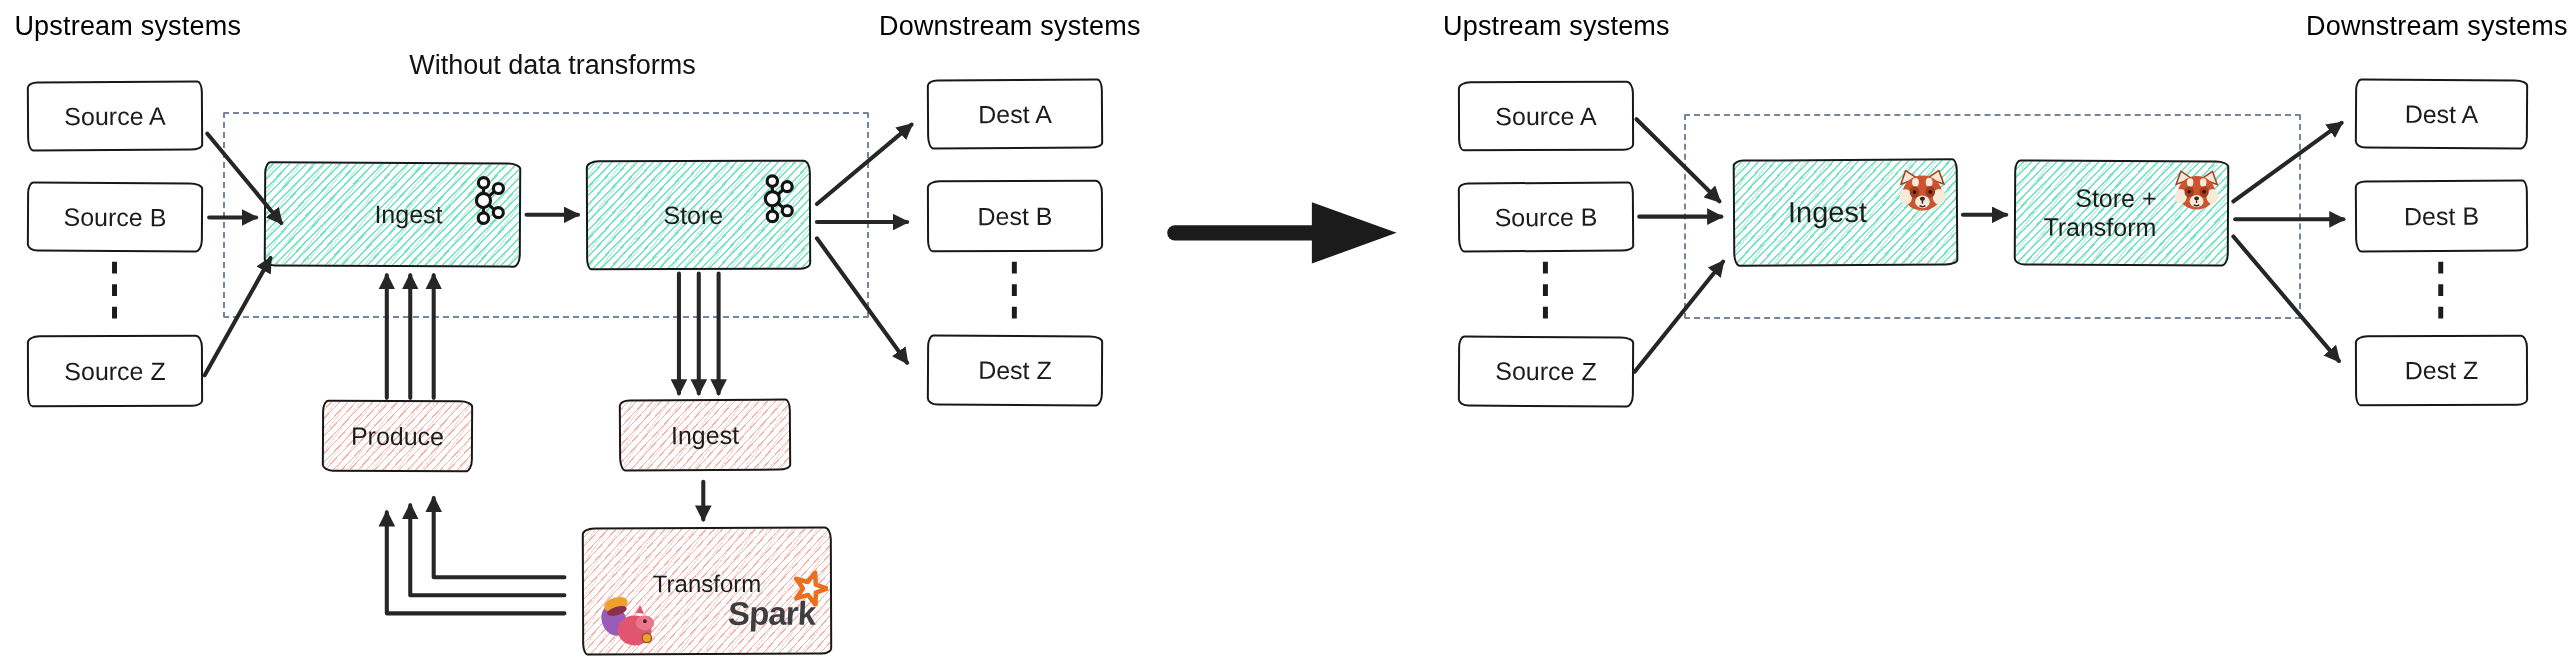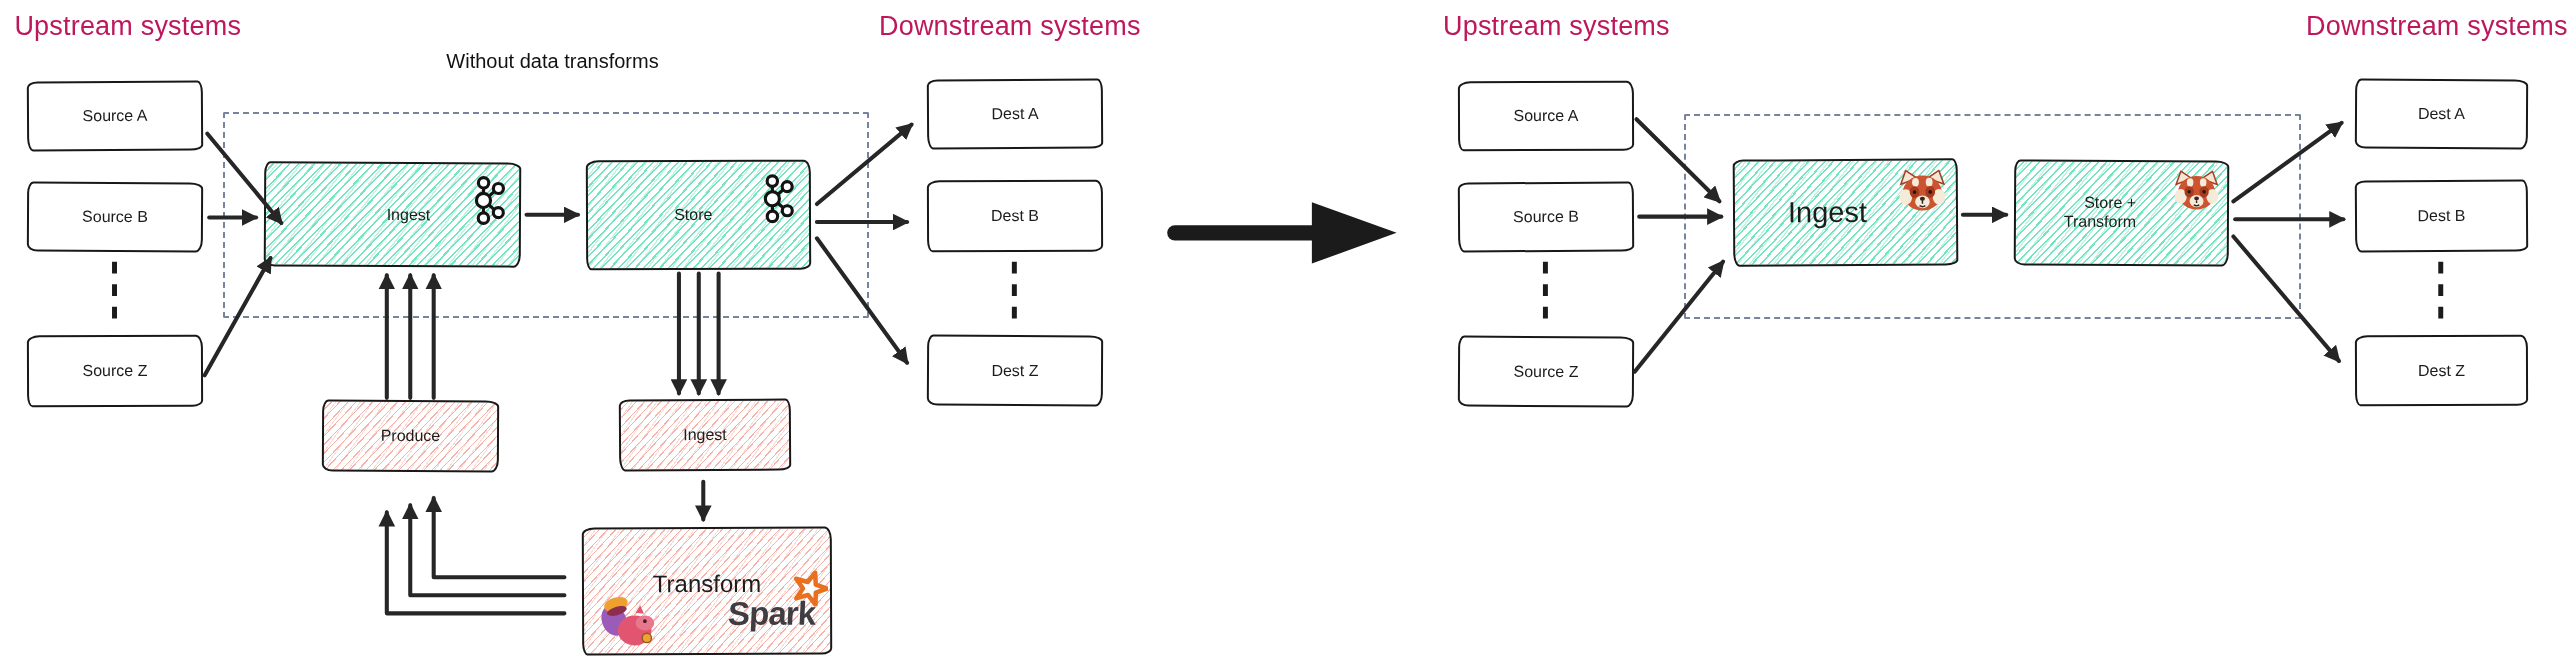--- a/index.html
+++ b/index.html
@@ -1,24 +1,24 @@
 <!DOCTYPE html>
 <html style="font-size:14.4px"><head>
 <meta charset="utf-8">
 <style>
   html,body{margin:0;padding:0;background:#ffffff;}
   body{font-family:"Liberation Sans","DejaVu Sans",sans-serif;color:#1c1c1c;}
   #canvas{position:relative;width:2576px;height:665px;background:#fff;overflow:hidden;}
 
-  .toplabel{position:absolute;font-size:27px;letter-spacing:0.2px;color:#be185d;white-space:nowrap;}
-  .sectitle{position:absolute;font-size:20px;color:#121212;text-align:center;width:361px;white-space:nowrap;}
+  .toplabel{position:absolute;font-size:27px;letter-spacing:0.2px;color:#000000;white-space:nowrap;}
+  .sectitle{position:absolute;font-size:27px;color:#121212;text-align:center;width:361px;white-space:nowrap;}
 
   .sk{position:absolute;background:#fff;border:2.7px solid #181818;box-sizing:border-box;
       display:flex;align-items:center;justify-content:center;}
-  .sk .bx-label{font-size:16px;color:#1c1c1c;white-space:nowrap;}
+  .sk .bx-label{font-size:25px;color:#1c1c1c;white-space:nowrap;}
   .r1{border-radius:10.8px 5.4px 12.6px 6.3px / 6.3px 11.7px 5.4px 13.5px;transform:rotate(-0.35deg);}
   .r2{border-radius:6.3px 13.5px 7.2px 10.8px / 11.7px 6.3px 12.6px 7.2px;transform:rotate(0.3deg);}
   .r3{border-radius:12.6px 7.2px 10.8px 5.4px / 7.2px 12.6px 6.3px 11.7px;transform:rotate(-0.2deg);}
 
   .teal{background:
       repeating-linear-gradient(134deg, rgba(125,231,196,0) 0 4.5px, rgba(110,228,190,.95) 4.5px 6px),
       repeating-linear-gradient(128deg, rgba(125,231,196,0) 0 8px, rgba(140,235,205,.55) 8px 9.4px),
       #fff;}
   .pink{background:
       repeating-linear-gradient(133deg, rgba(243,168,159,0) 0 5px, rgba(243,166,156,.85) 5px 6px),
@@ -99,21 +99,21 @@
   <div class="sk r1" style="left:927px;top:79px;width:176px;height:70px;">
     <span class="bx-label">Dest A</span>
   </div>
   <div class="sk r3" style="left:927px;top:180px;width:176px;height:72px;">
     <span class="bx-label">Dest B</span>
   </div>
   <div class="sk r2" style="left:927px;top:335px;width:176px;height:71px;">
     <span class="bx-label">Dest Z</span>
   </div>
 
-  <div class="sk r2 pink" style="left:322px;top:400px;width:177px;height:72px;">
+  <div class="sk r2 pink" style="left:322px;top:400px;width:151px;height:72px;">
     <span class="bx-label">Produce</span>
   </div>
   <div class="sk r1 pink" style="left:619px;top:399px;width:172px;height:72px;">
     <span class="bx-label">Ingest</span>
   </div>
 
   <div class="sk r3 pink" id="transform-box" style="left:582px;top:527px;width:250px;height:128px;">
     <span class="bx-label">Transform</span>
     <svg class="corner-icon" style="left:14.4px;bottom:5.4px;" width="60" height="56" viewBox="0 0 64 60">
       <ellipse cx="17" cy="30" rx="13" ry="17" fill="#9a5cb8" transform="rotate(-22 17 30)"></ellipse>

